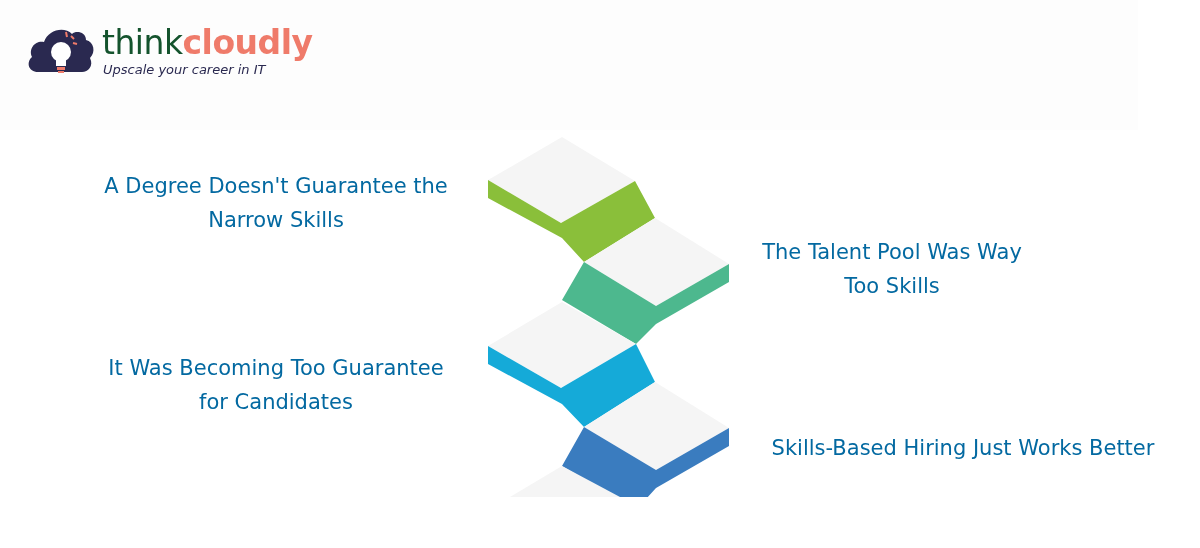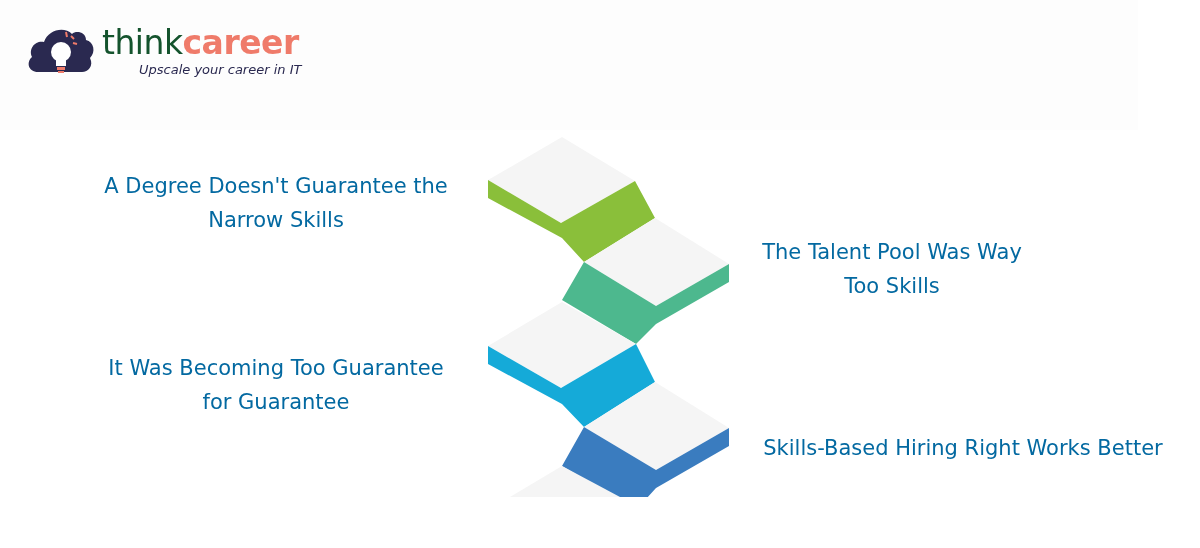--- a/index.html
+++ b/index.html
@@ -4,21 +4,21 @@
 <style>
   html, body { margin:0; padding:0; }
   body { width:1200px; height:548px; background:#ffffff; position:relative; overflow:hidden;
          font-family:"DejaVu Sans", sans-serif; color:#1c1c1c; }
   .header-band { position:absolute; left:0; top:0; width:1138px; height:130px; background:#fdfdfd; }
   .logo { position:absolute; left:26px; top:22px; width:270px; height:60px; }
   .logo-mark { position:absolute; left:0; top:0; width:70px; height:56px; }
   .brand { position:absolute; left:76px; top:2px; font-size:33px; letter-spacing:-0.5px; line-height:38px; }
   .brand .think { color:#14532d; }
   .brand .cloudly { color:#ef7b6a; font-weight:bold; }
-  .tagline { position:absolute; left:77px; top:40px; font-size:13px; font-style:italic; color:#2a2950; white-space:nowrap;margin-left:36px; }
+  .tagline { position:absolute; left:77px; top:40px; font-size:13px; font-style:italic; color:#2a2950; white-space:nowrap; }
   .stairs { position:absolute; left:0; top:0; }
   .label { position:absolute; font-size:21px; line-height:34px; text-align:center; color:#0369a1; white-space:nowrap; }
   .l1 { left:86px; top:169px; width:380px; }
   .l2 { left:744px; top:235px; width:296px; }
   .l3 { left:86px; top:351px; width:380px; }
   .l4 { left:748px; top:431px; width:430px; }
 </style>
 </head>
 <body>
 
@@ -28,21 +28,21 @@
   <svg class="logo-mark" viewBox="0 0 70 56" width="70" height="56">
     <path d="M12 50 C2 50 0 40 6 35 C2 26 10 18 18 20 C22 8 38 4 46 12 C50 8 60 10 60 18 C68 20 70 30 64 36 C68 44 62 50 56 50 Z" fill="#2a2950"></path>
     <circle cx="35" cy="30" r="10" fill="#ffffff"></circle>
     <rect x="30" y="36" width="10" height="8" fill="#ffffff"></rect>
     <rect x="31" y="45" width="8" height="3" fill="#ef7b6a"></rect>
     <rect x="32" y="49" width="6" height="2" fill="#ef7b6a"></rect>
     <line x1="40" y1="10" x2="41" y2="15" stroke="#ef7b6a" stroke-width="2"></line>
     <line x1="45" y1="14" x2="48" y2="17" stroke="#ef7b6a" stroke-width="2"></line>
     <line x1="47" y1="21" x2="51" y2="22" stroke="#ef7b6a" stroke-width="2"></line>
   </svg>
-  <div class="brand"><span class="think">think</span><span class="cloudly">career</span></div>
+  <div class="brand"><span class="think">think</span><span class="cloudly">cloudly</span></div>
   <div class="tagline">Upscale your career in IT</div>
 </div>
 
 <svg class="stairs" width="1200" height="548" viewBox="0 0 1200 548">
   <defs>
       <clipPath id="clipb">
         <rect x="0" y="0" width="1200" height="497"></rect>
       </clipPath>
     </defs>
   <g clip-path="url(#clipb)">
@@ -76,17 +76,17 @@
 <div class="label l1">
   <div>A Degree Doesn't Guarantee the</div>
   <div>Narrow Skills</div>
 </div>
 <div class="label l2">
   <div>The Talent Pool Was Way</div>
   <div>Too Skills</div>
 </div>
 <div class="label l3">
   <div>It Was Becoming Too Guarantee</div>
-  <div>for Guarantee</div>
+  <div>for Candidates</div>
 </div>
 <div class="label l4">
-  <div>Skills-Based Hiring Right Works Better</div>
+  <div>Skills-Based Hiring Just Works Better</div>
 </div>
 
 </body></html>

